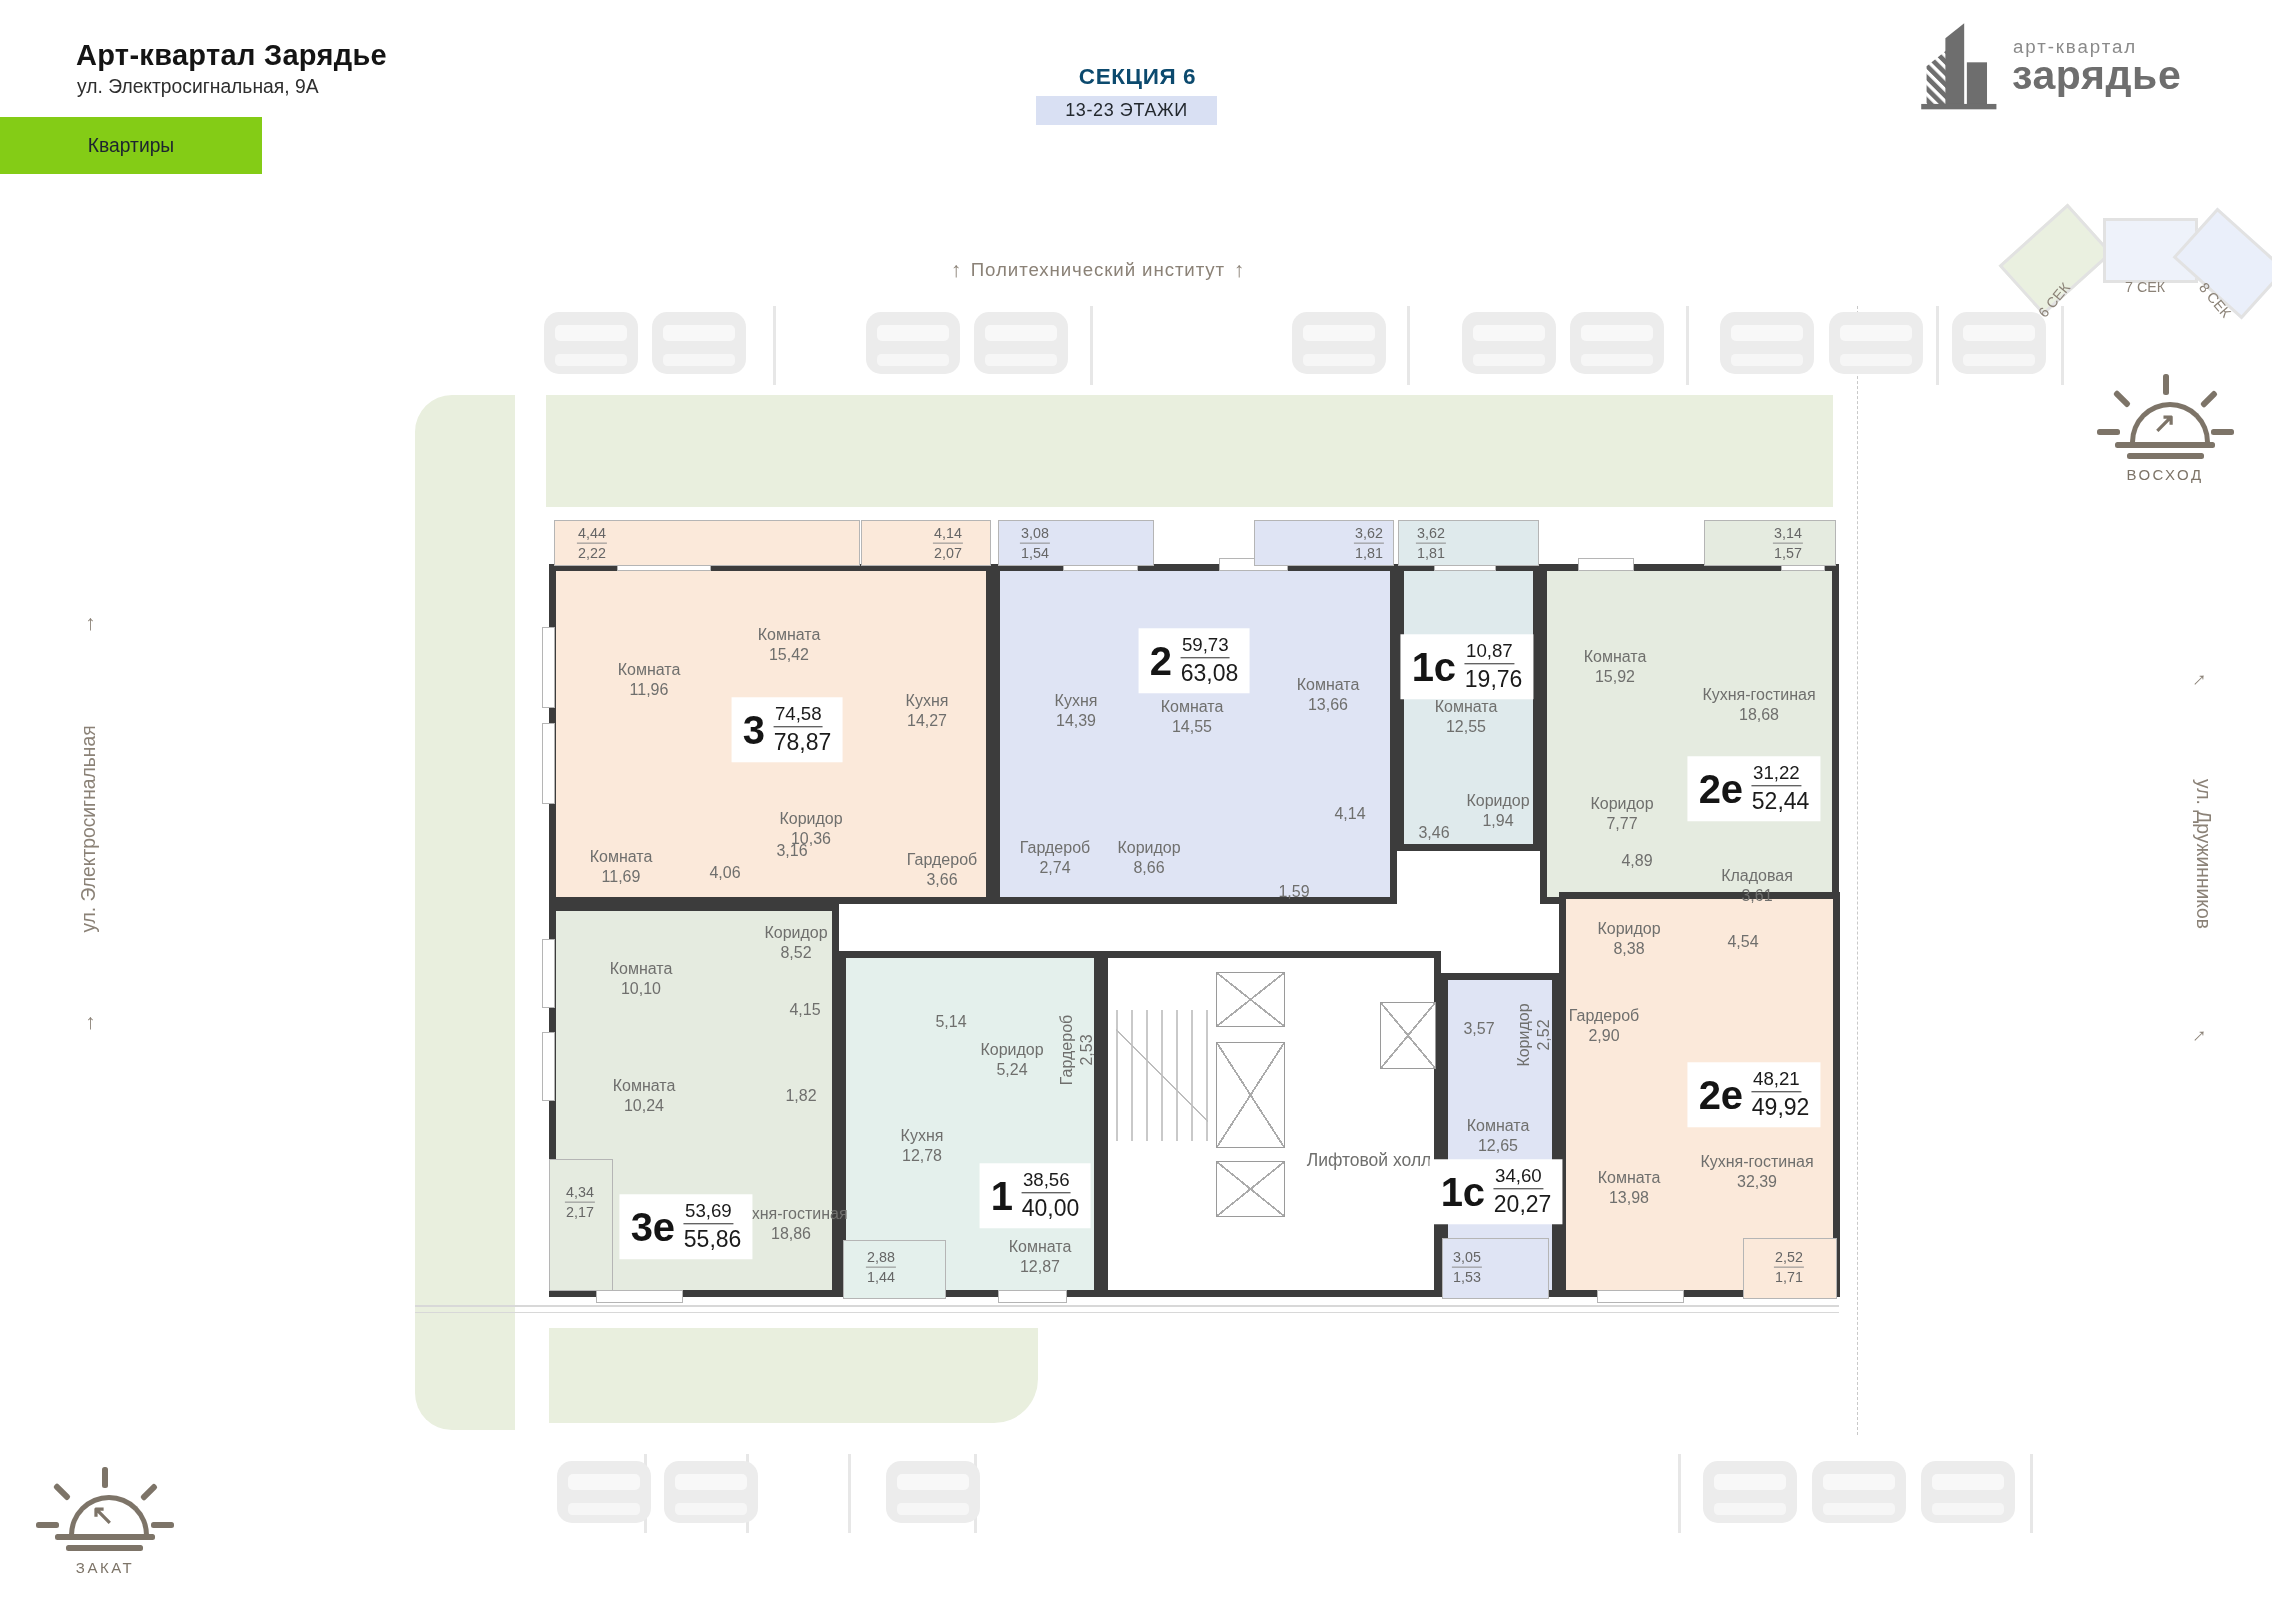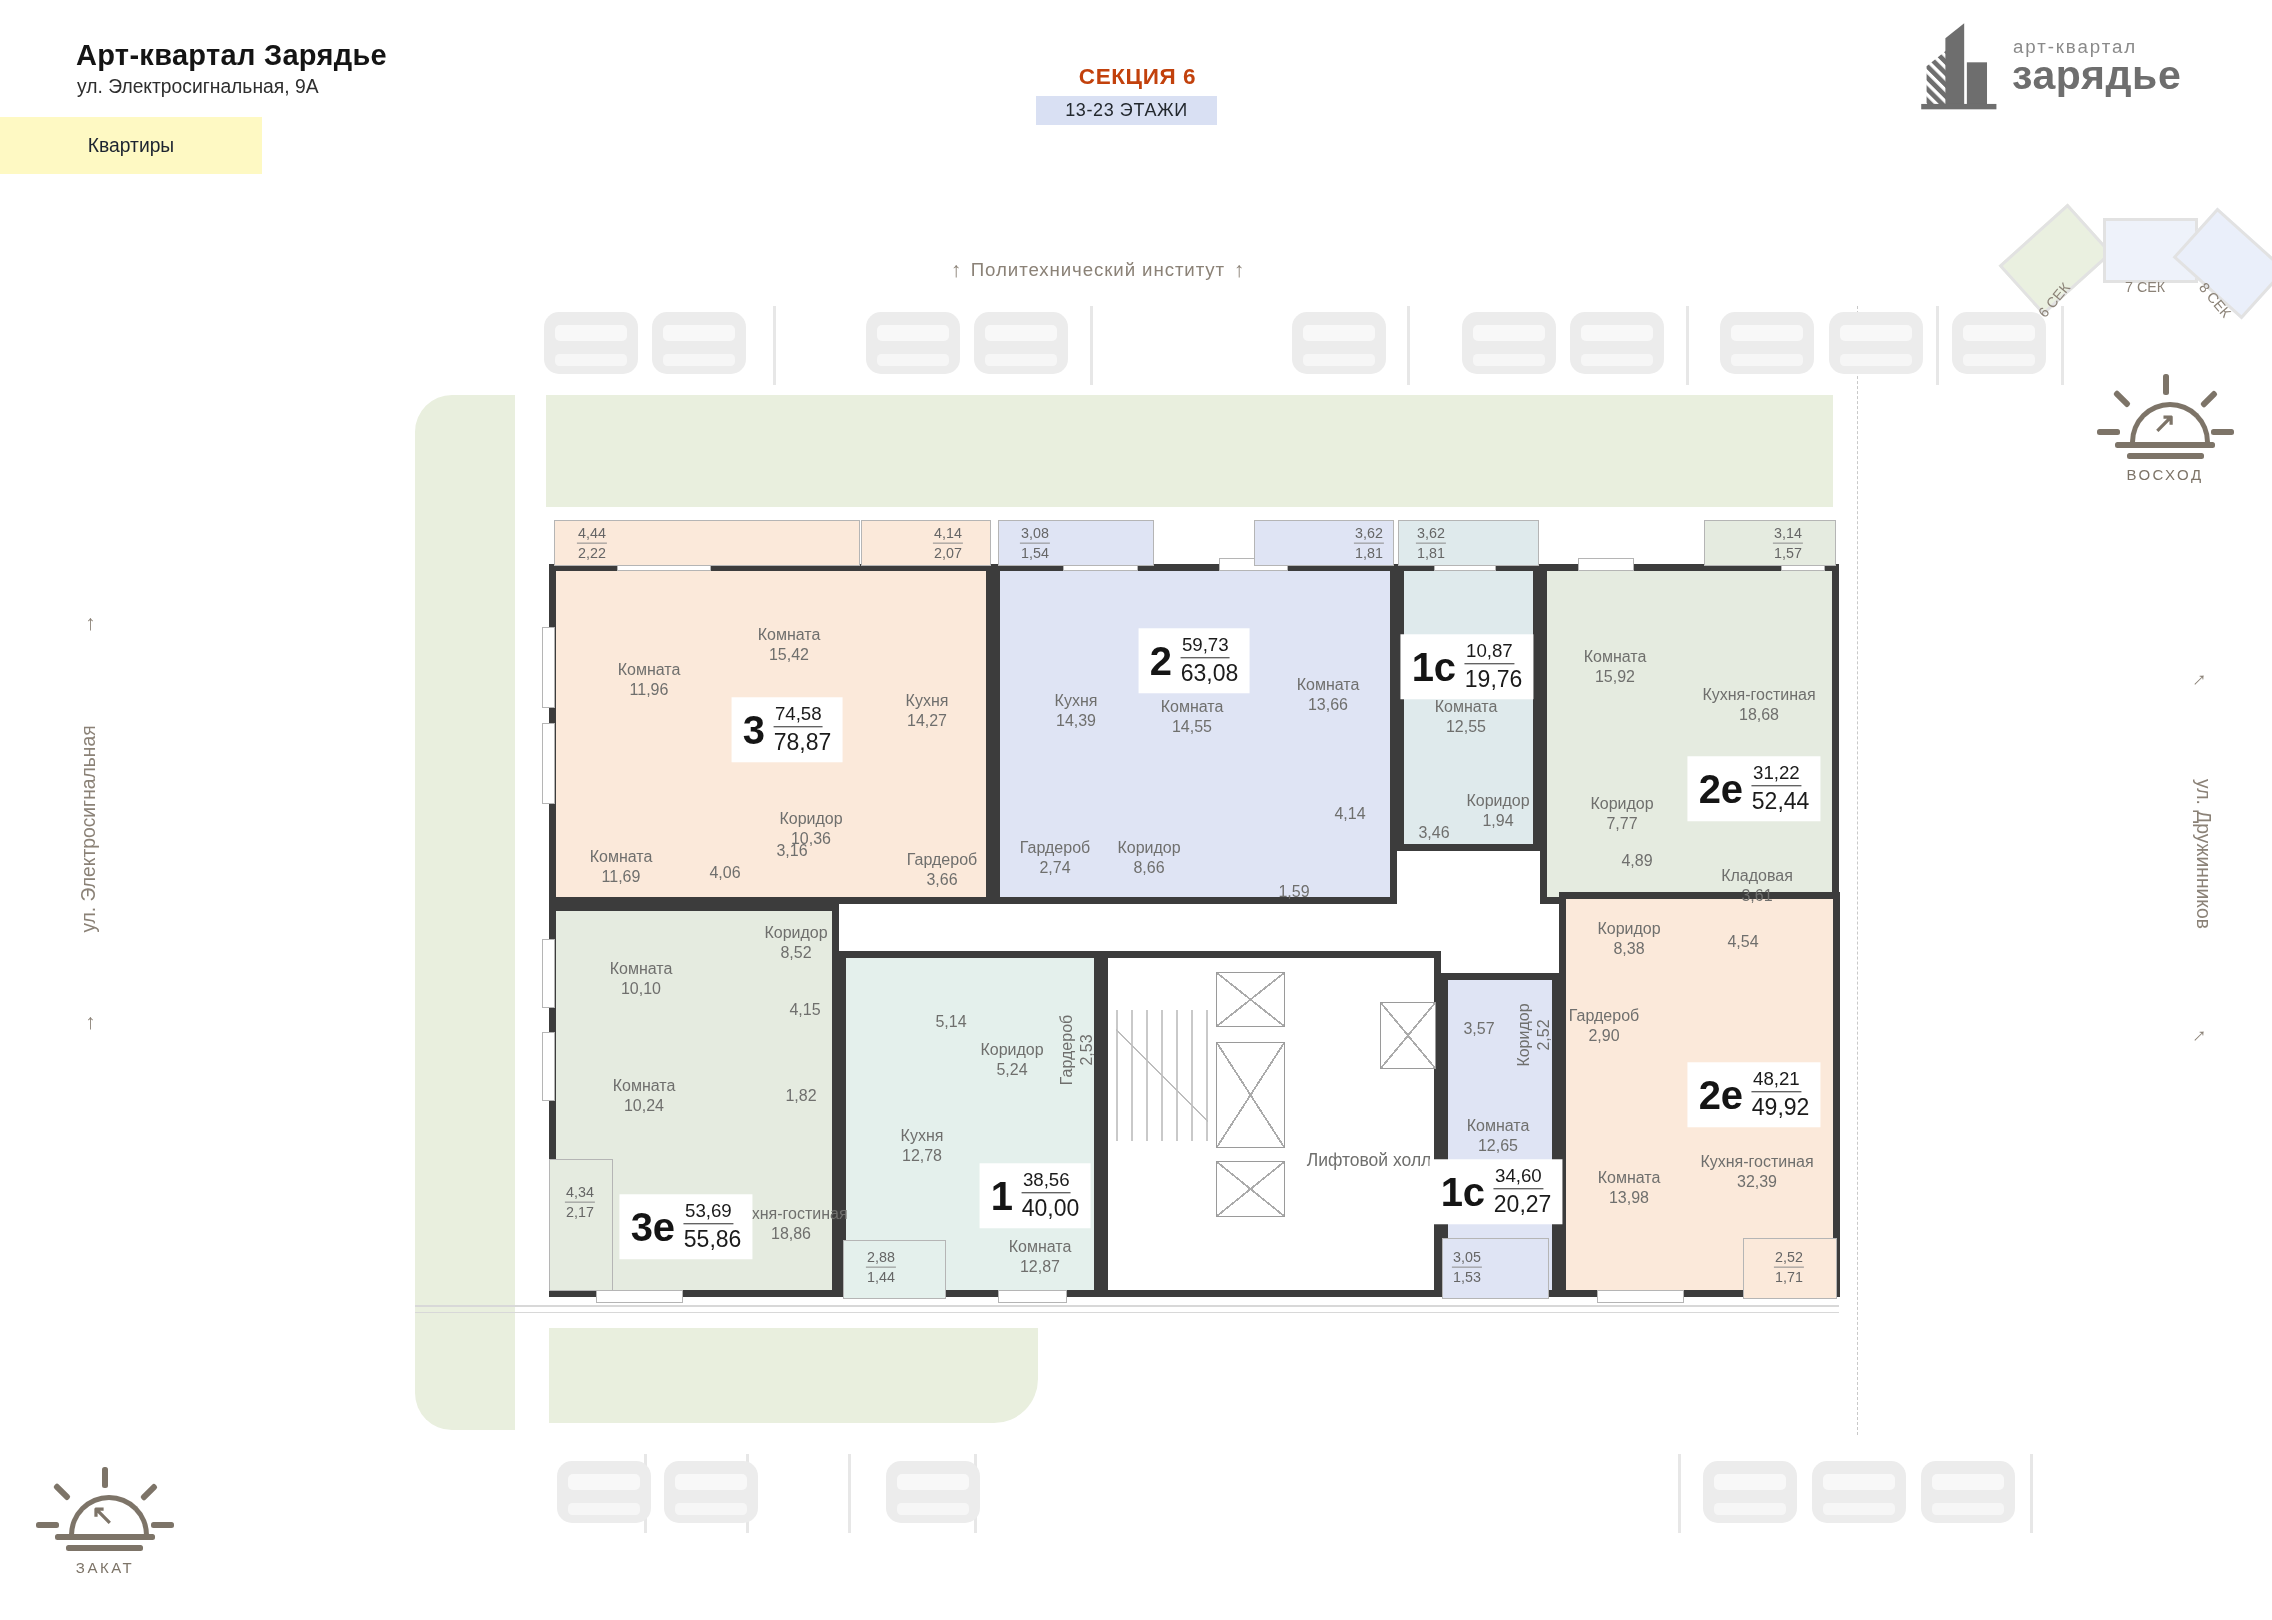--- a/index.html
+++ b/index.html
@@ -3,22 +3,22 @@
 <meta charset="utf-8">
 <style>
   html,body{margin:0;padding:0;background:#ffffff;}
   body{width:2273px;height:1620px;font-family:"Liberation Sans",sans-serif;overflow:hidden;}
   #canvas{position:relative;width:2273px;height:1620px;background:#fff;}
   .abs{position:absolute;}
 
   
   .page-title{font-size:29px;font-weight:700;color:#141414;letter-spacing:0.3px;}
   .page-address{font-size:19.3px;color:#2e2e2e;}
-  .chip{background:#fef9c3;color:#1d2430;font-size:19.3px;display:flex;align-items:center;justify-content:center;}
-  .section-title{font-size:22.5px;font-weight:800;color:#c2410c;letter-spacing:0.6px;text-align:center;}
+  .chip{background:#84cc16;color:#1d2430;font-size:19.3px;display:flex;align-items:center;justify-content:center;}
+  .section-title{font-size:22.5px;font-weight:800;color:#0c4a6e;letter-spacing:0.6px;text-align:center;}
   .floors-badge{background:#d9e0f3;color:#23282e;font-size:18px;display:flex;align-items:center;justify-content:center;letter-spacing:0.6px;}
   .landmark{font-size:18.7px;color:#8b8277;letter-spacing:0.9px;white-space:nowrap;}
   .landmark .arr{font-size:21px;position:relative;top:1.2px;padding:0 8.7px;}
 
   
   .logo-line1{font-size:18.7px;color:#8a8a8a;letter-spacing:1.9px;}
   .logo-line2{font-size:41px;font-weight:700;color:#6e6e6e;letter-spacing:0.6px;line-height:.9;}
 
   
   .mini-shape{border:3.7px solid #e2e2e2;}

